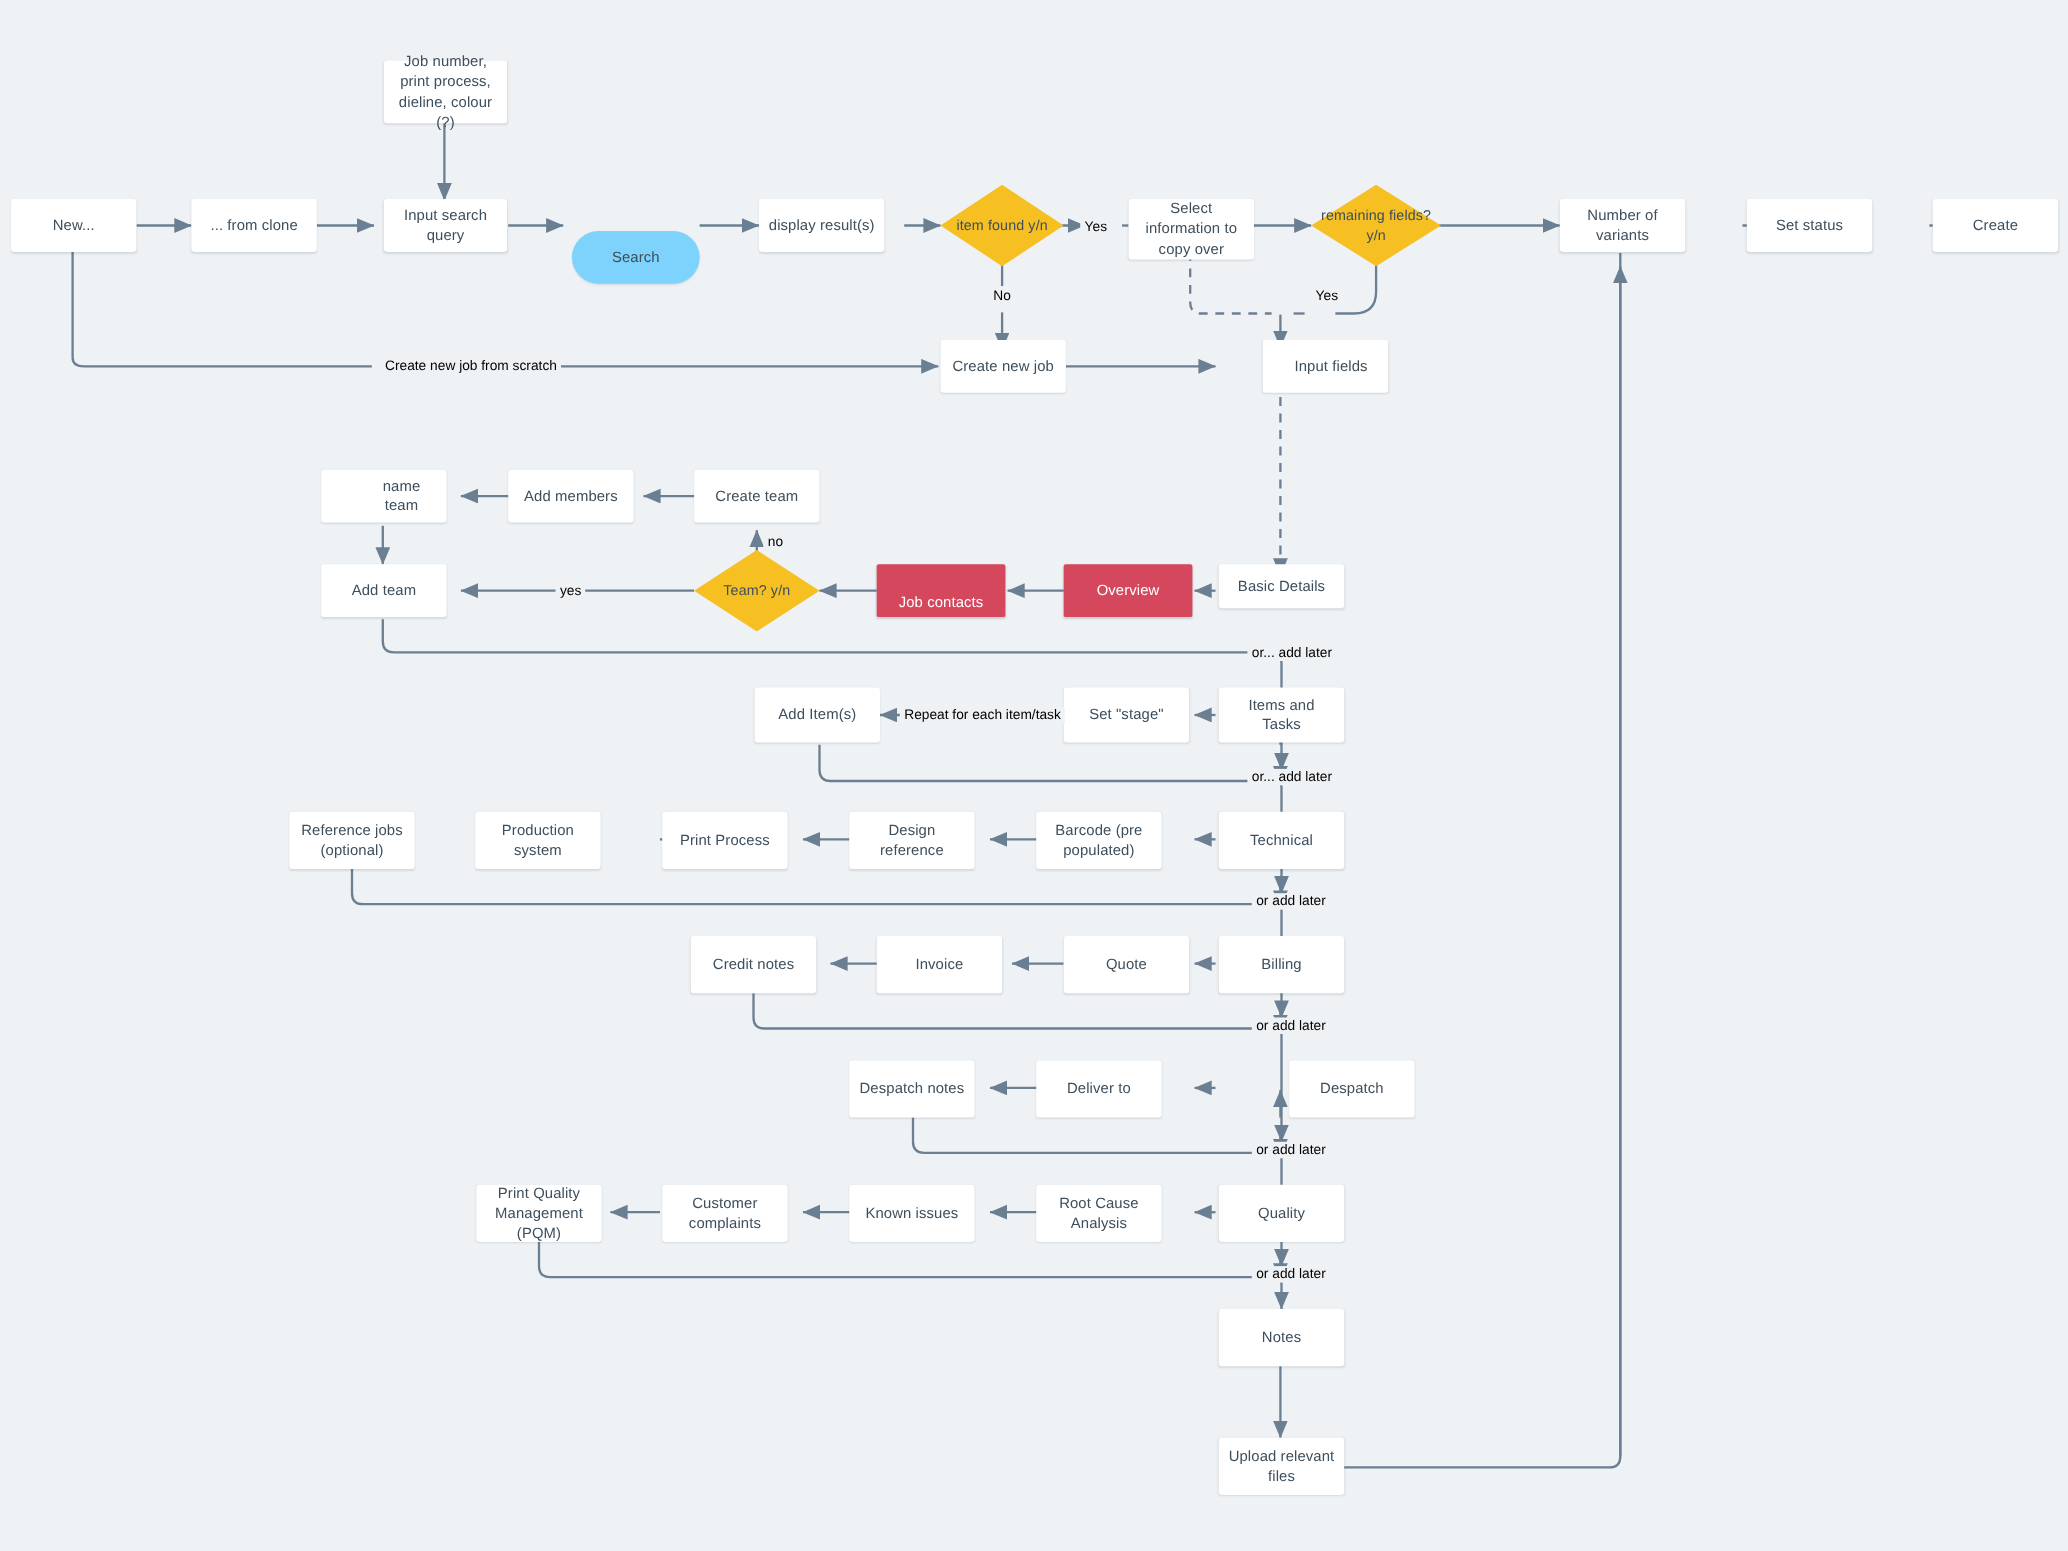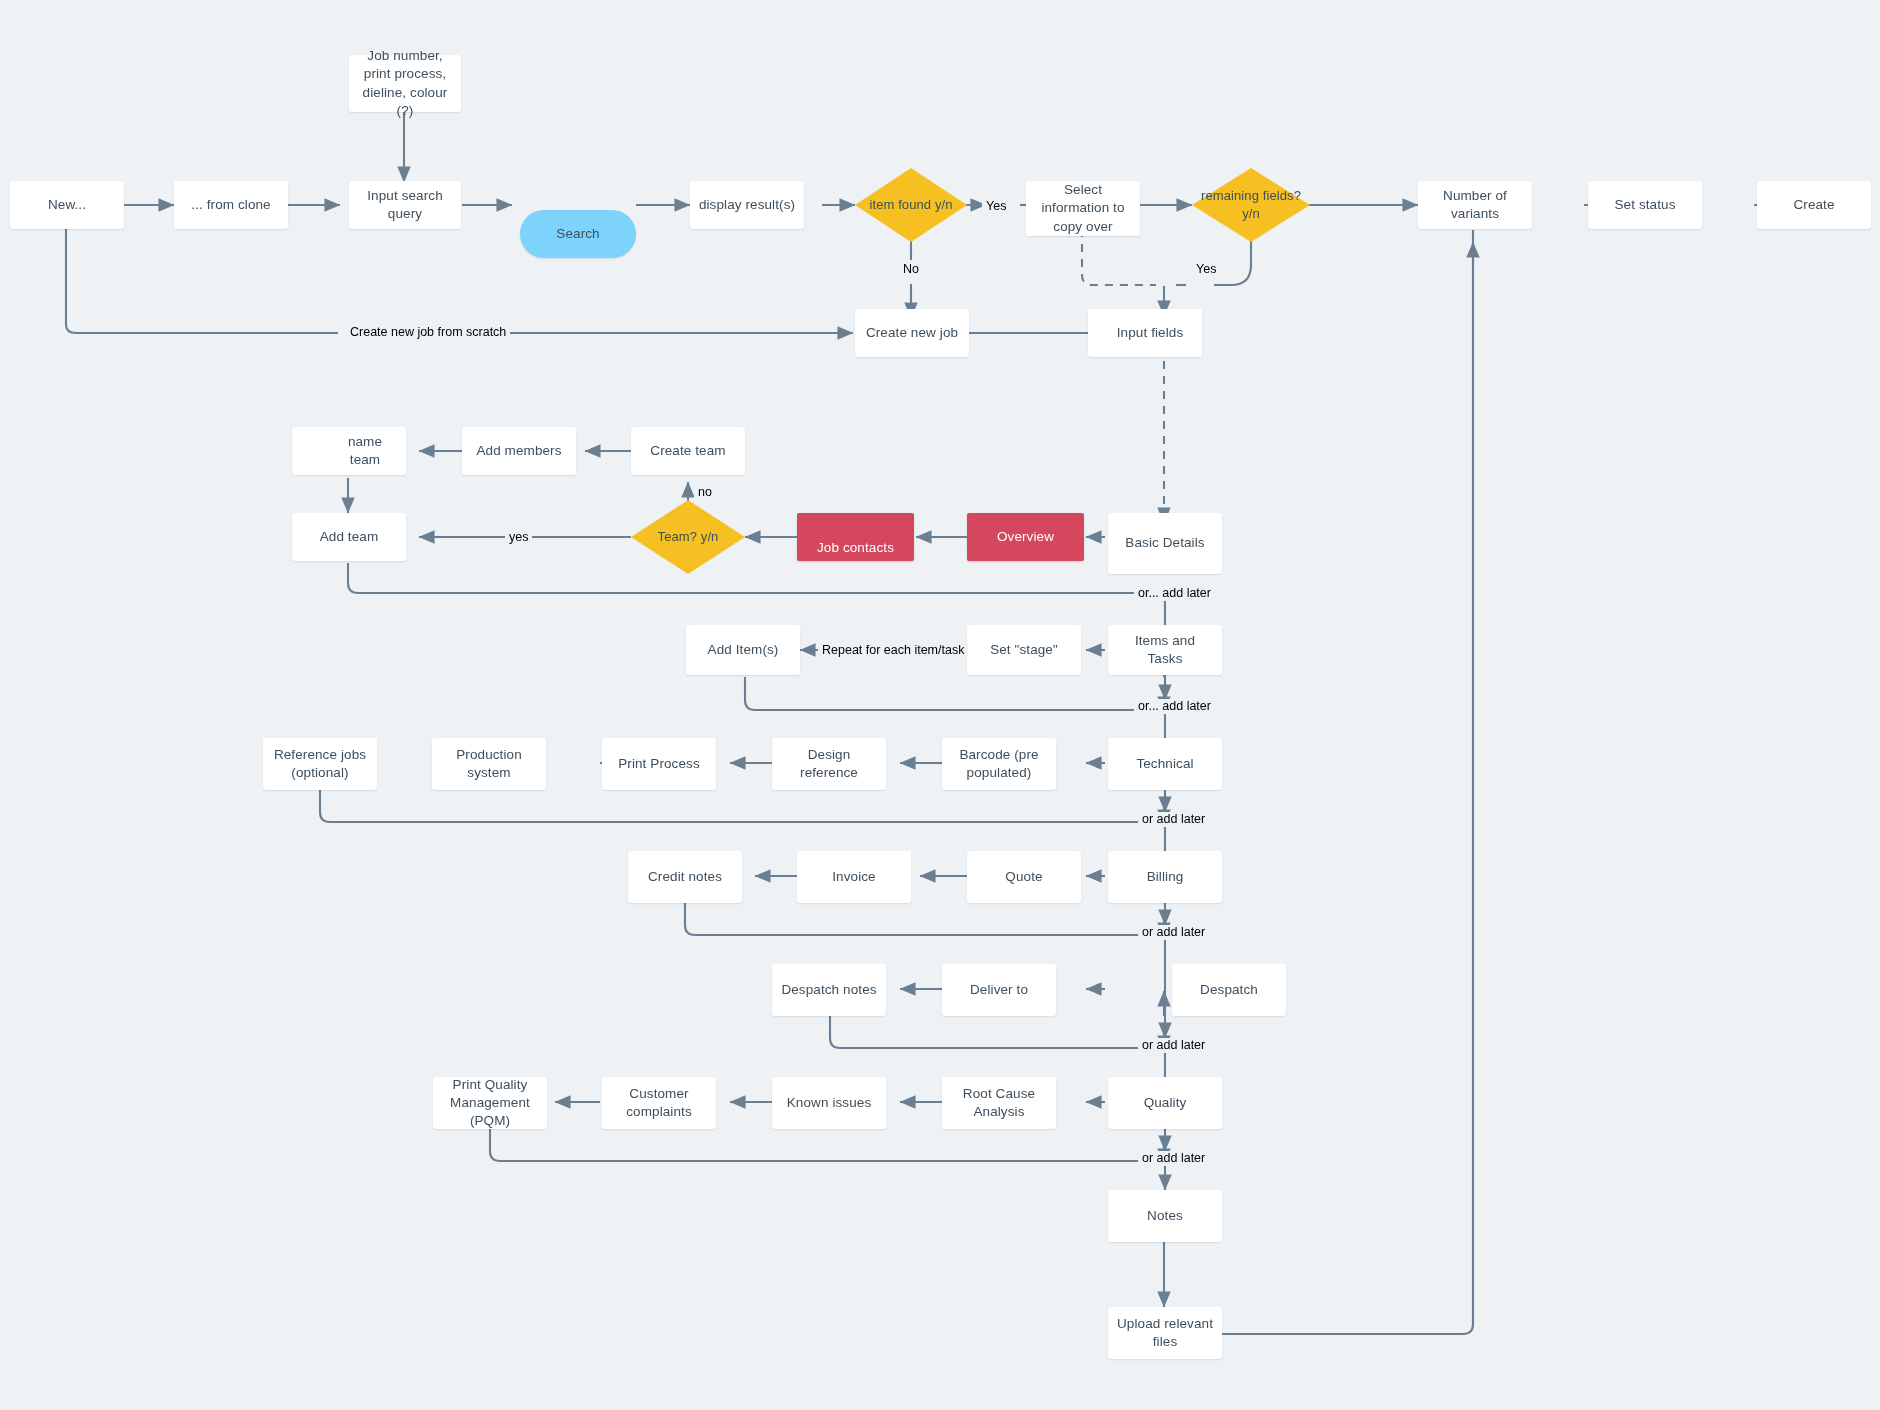--- a/index.html
+++ b/index.html
@@ -250,21 +250,21 @@
   </div>
 
   <div class="node rect" style="left:1757px;top:181px;width:114px;height:48px;">
     <span class="node-text">Create</span>
   </div>
 
   <div class="node rect" style="left:855px;top:309px;width:114px;height:48px;">
     <span class="node-text">Create new job</span>
   </div>
 
-  <div class="node rect" style="left:1088px;top:309px;width:114px;height:48px;padding-left:18px;">
+  <div class="node rect" style="left:1148px;top:309px;width:114px;height:48px;padding-left:18px;">
     <span class="node-text">Input fields</span>
   </div>
 
   <div class="node rect" style="left:292px;top:427px;width:114px;height:48px;padding-left:40px;">
     <span class="node-text">name team</span>
   </div>
 
   <div class="node rect" style="left:462px;top:427px;width:114px;height:48px;">
     <span class="node-text">Add members</span>
   </div>
@@ -283,21 +283,21 @@
   </div>
 
   <div class="node red" style="left:797px;top:513px;width:117px;height:48px;align-items:flex-end;">
     <span class="node-text">Job contacts</span>
   </div>
 
   <div class="node red" style="left:967px;top:513px;width:117px;height:48px;">
     <span class="node-text">Overview</span>
   </div>
 
-  <div class="node rect" style="left:1108px;top:513px;width:114px;height:61px;text-align:right;">
+  <div class="node rect" style="left:1108px;top:513px;width:114px;height:40px;text-align:right;">
     <span class="node-text">Basic Details</span>
   </div>
 
   <div class="node rect" style="left:686px;top:625px;width:114px;height:50px;">
     <span class="node-text">Add Item(s)</span>
   </div>
 
   <div class="node rect" style="left:967px;top:625px;width:114px;height:50px;">
     <span class="node-text">Set "stage"</span>
   </div>

